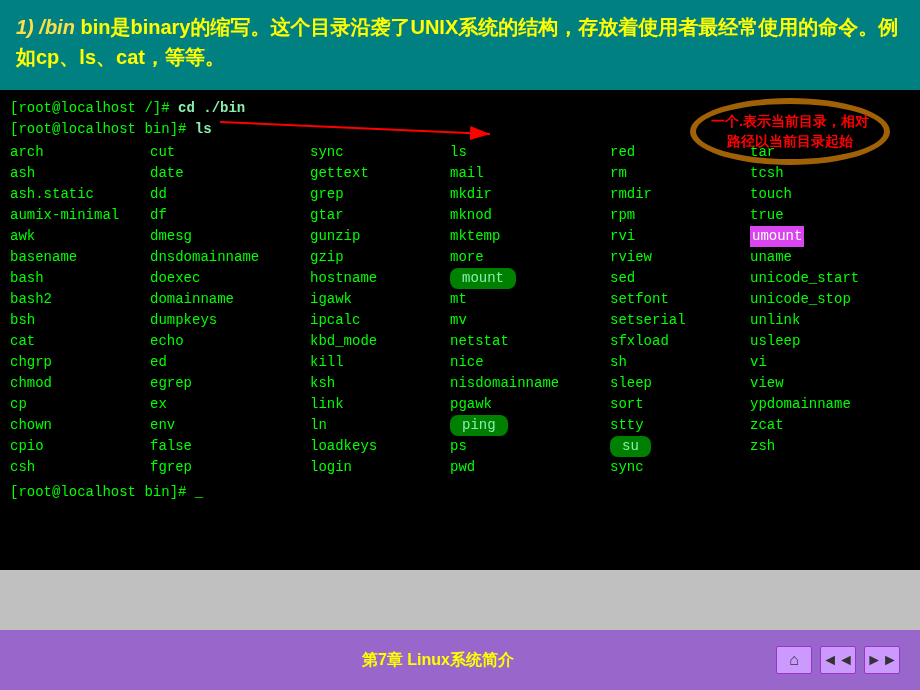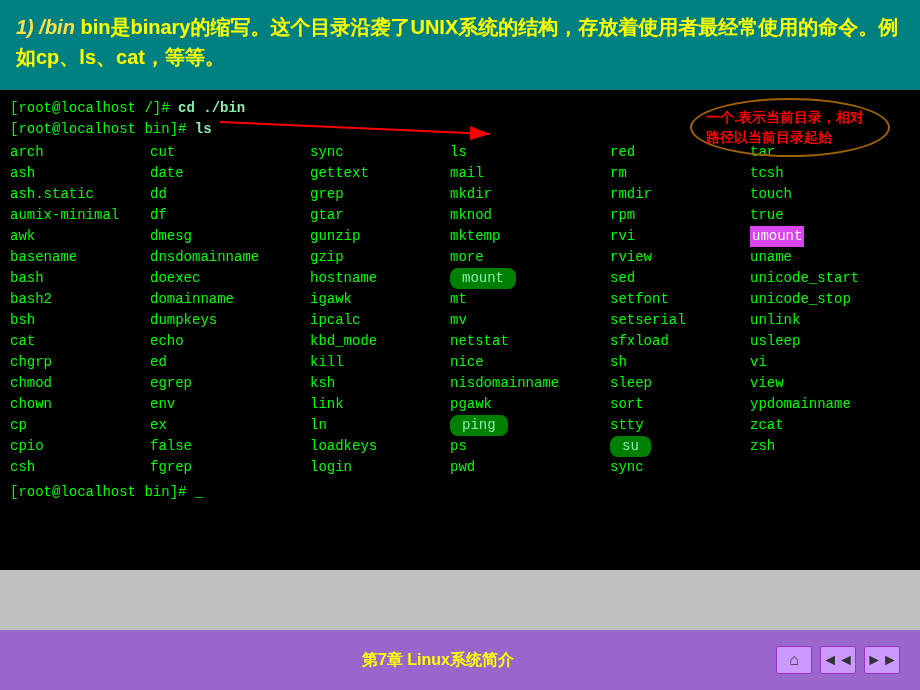--- a/index.html
+++ b/index.html
@@ -36,24 +36,25 @@
       padding: 8px 10px;
       min-height: 480px;
     }
 
     
     .annotation-bubble {
       position: absolute;
       top: 8px;
       right: 30px;
       background: transparent;
-      border: 2px solid #a16207;
+      border: 6px solid #a16207;
       border-radius: 50%;
       padding: 8px 14px;
       width: 200px;
+      text-align: center;
       z-index: 10;
     }
     .annotation-bubble-text {
       color: red;
       font-size: 14px;
       font-weight: bold;
       line-height: 1.4;
     }
 
     
@@ -202,41 +203,41 @@
       <span>ash.static</span>
       <span>aumix-minimal</span>
       <span>awk</span>
       <span>basename</span>
       <span>bash</span>
       <span>bash2</span>
       <span>bsh</span>
       <span>cat</span>
       <span>chgrp</span>
       <span>chmod</span>
+      <span>cp</span>
       <span>chown</span>
-      <span>cp</span>
       <span>cpio</span>
       <span>csh</span>
     </div>
 
     <div>
       <span>cut</span>
       <span>date</span>
       <span>dd</span>
       <span>df</span>
       <span>dmesg</span>
       <span>dnsdomainname</span>
       <span>doexec</span>
       <span>domainname</span>
       <span>dumpkeys</span>
       <span>echo</span>
       <span>ed</span>
       <span>egrep</span>
+      <span>ex</span>
       <span>env</span>
-      <span>ex</span>
       <span>false</span>
       <span>fgrep</span>
     </div>
 
     <div>
       <span>sync</span>
       <span>gettext</span>
       <span>grep</span>
       <span>gtar</span>
       <span>gunzip</span>

